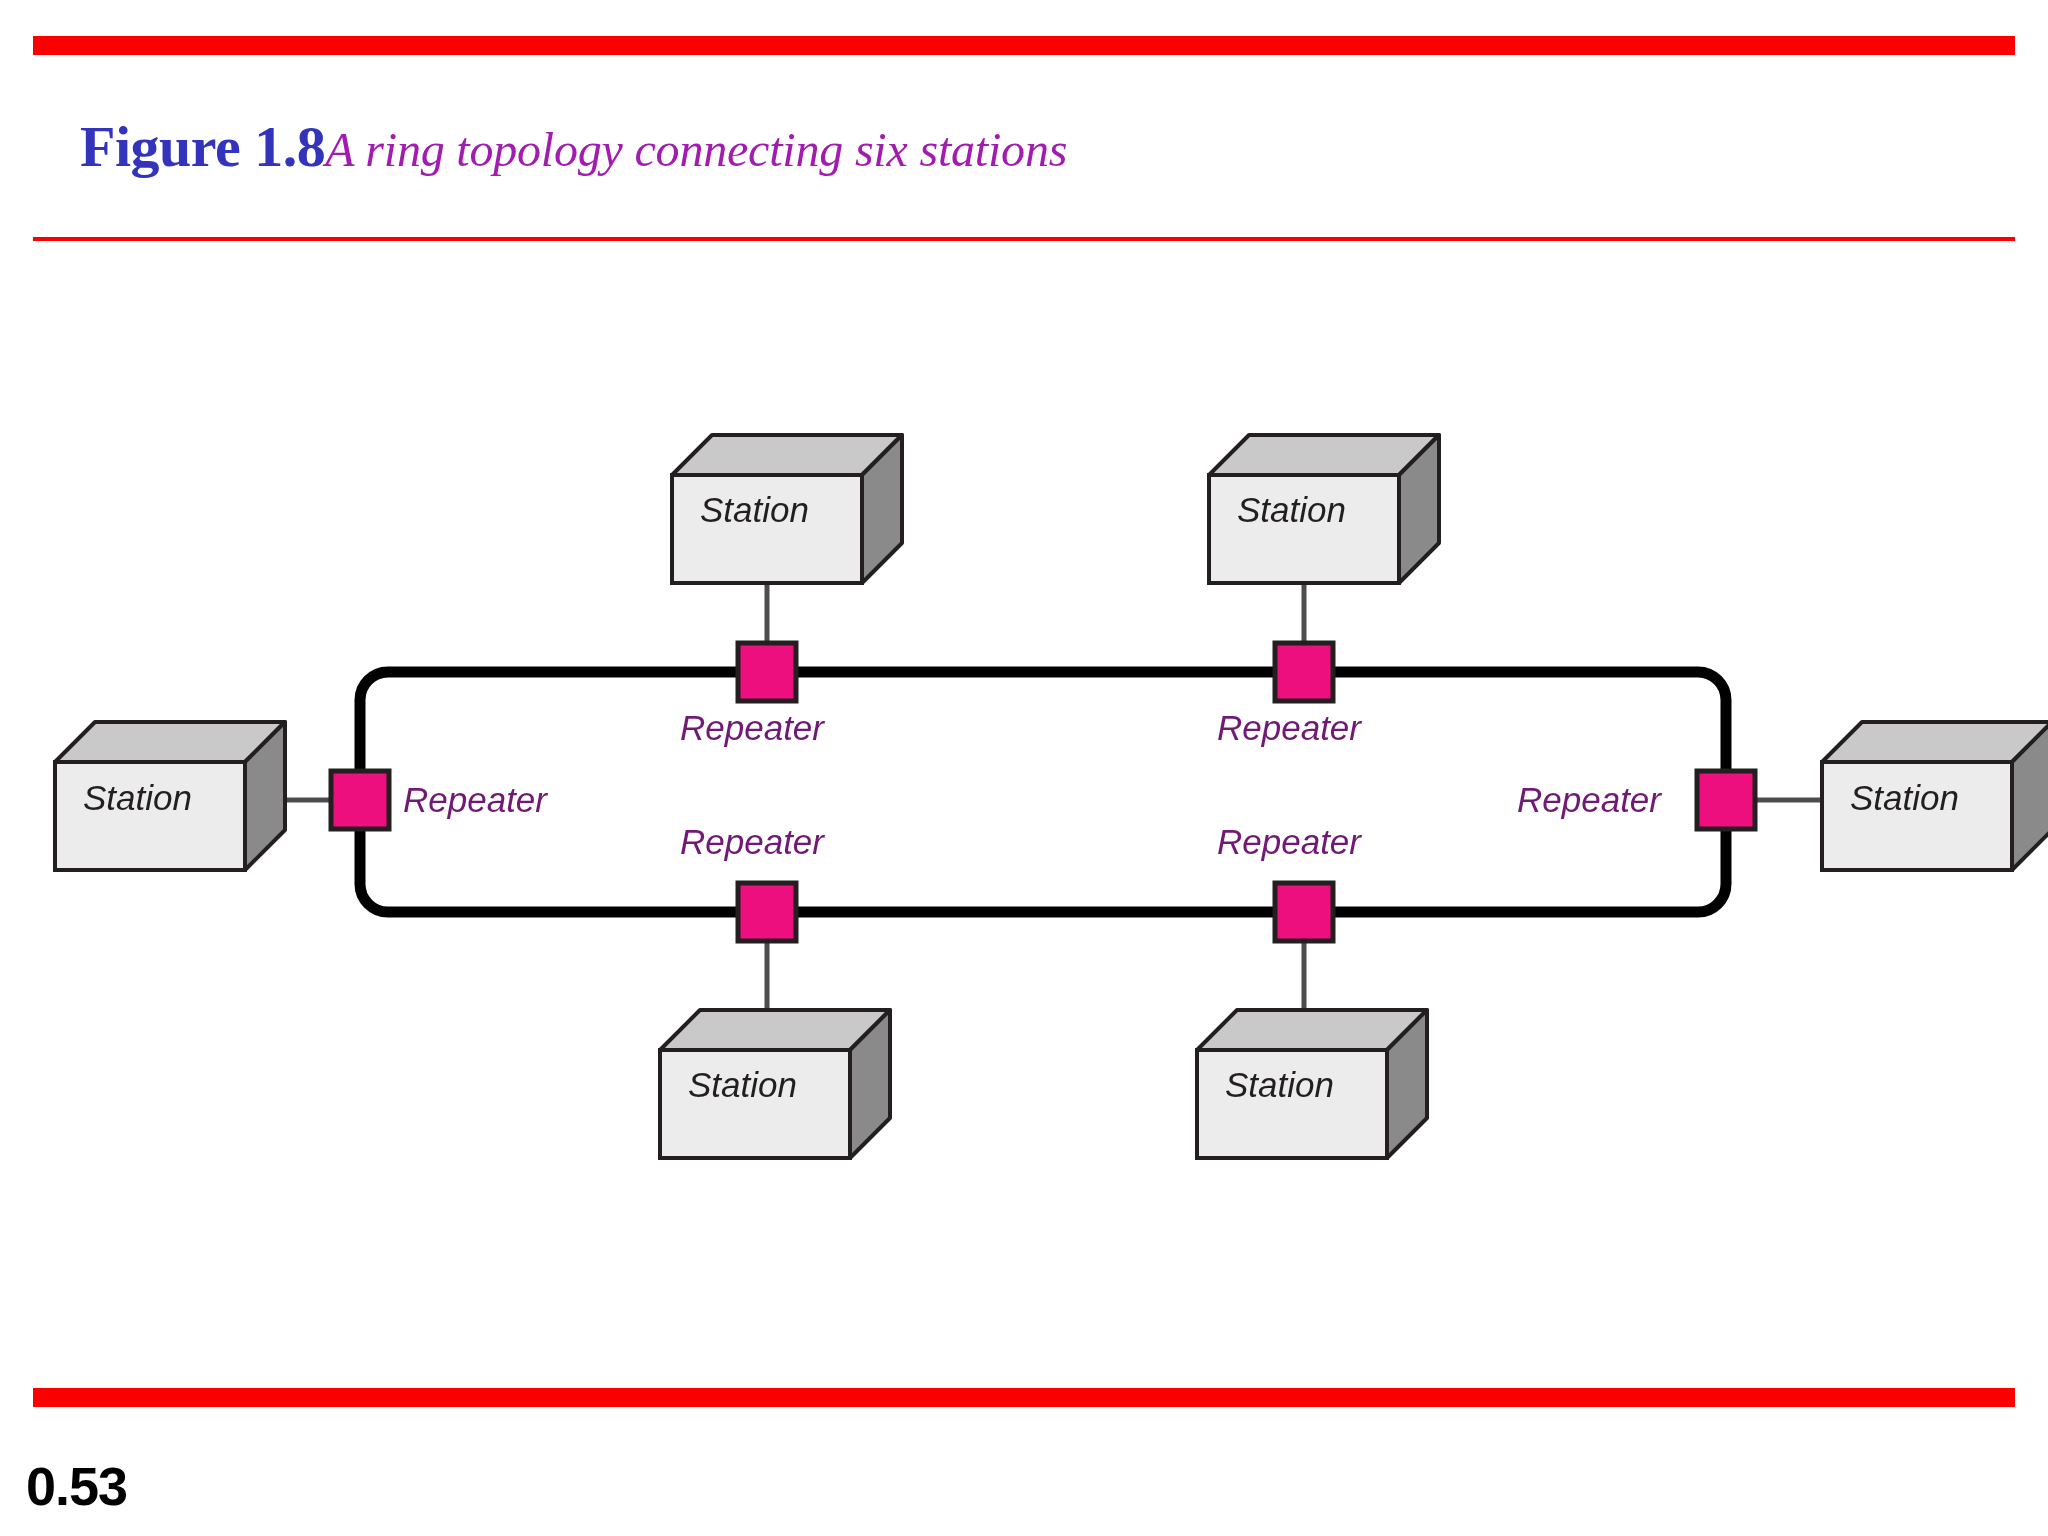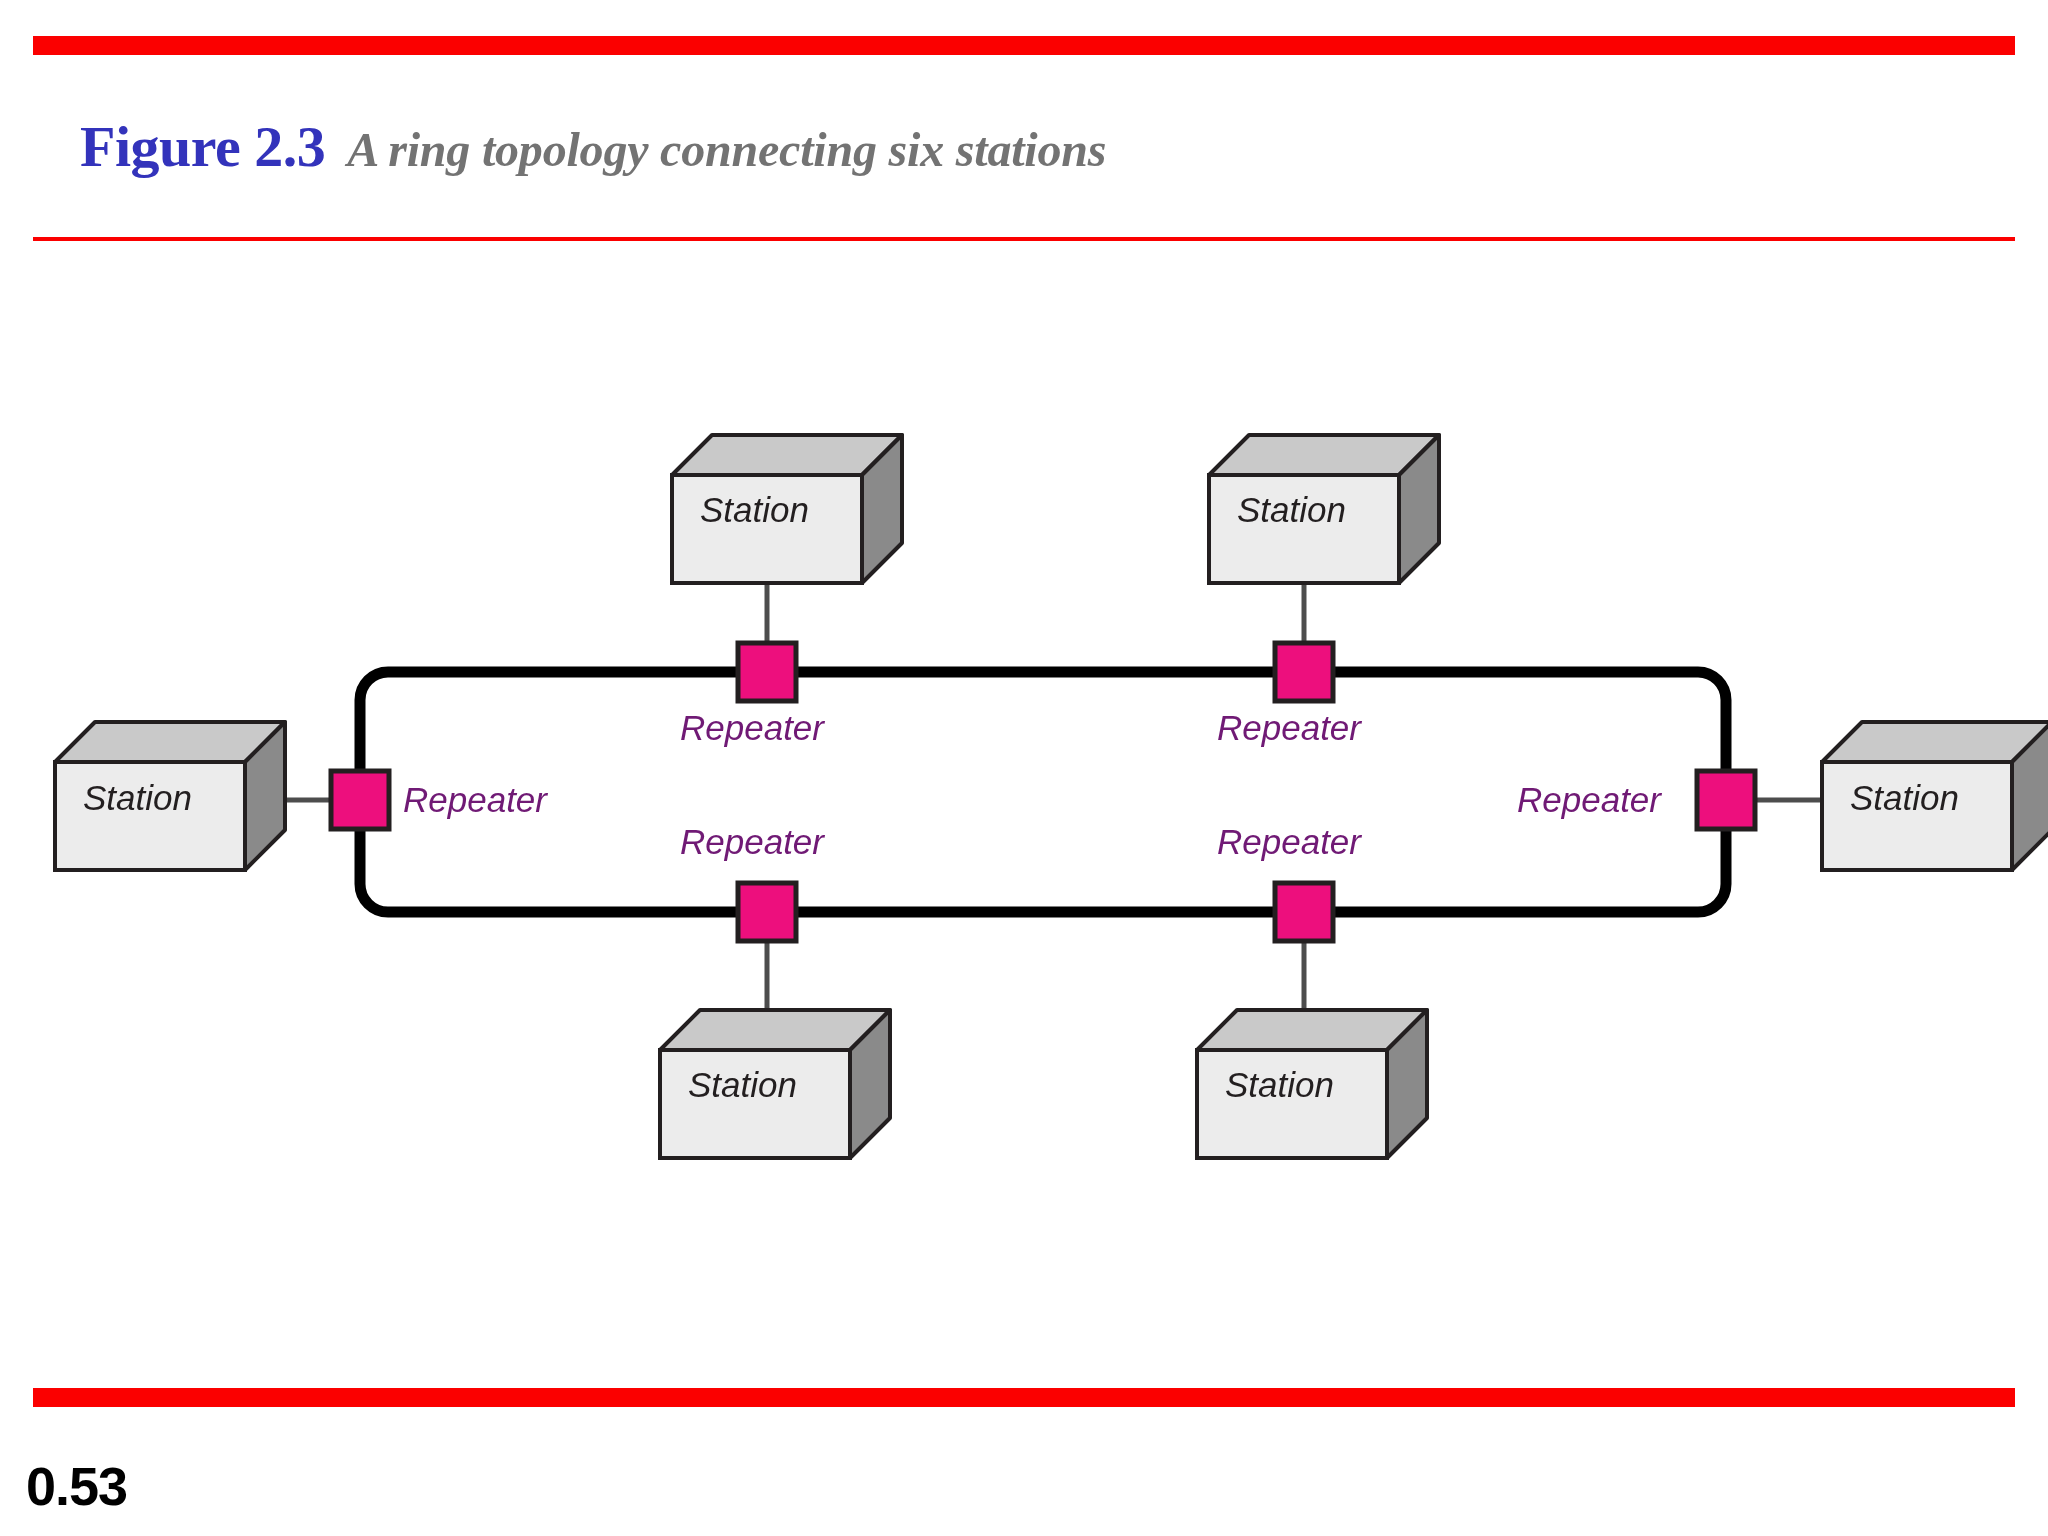--- a/index.html
+++ b/index.html
@@ -52,25 +52,24 @@
   }
   .caption-figure {
     font-family: "Liberation Serif", serif;
     font-weight: bold;
     font-size: 58px;
     color: #3333BB;
     letter-spacing: -0.5px;
   }
   .caption-desc {
     font-family: "Liberation Serif", serif;
-    font-weight: bold;
+    font-weight: normal;
     font-style: italic;
     font-size: 48px;
-    color: #737373;
-    margin-left: 22px;
+    color: #a21caf;
     letter-spacing: -0.2px;
   }
 
   
   .page-number {
     position: absolute;
     left: 26px;
     top: 1455px;
     font-family: "Liberation Sans", sans-serif;
     font-weight: bold;
@@ -105,21 +104,21 @@
     font-size: 35px;
     color: #231F20;
   }
 </style>
 </head>
 <body>
 
 <div class="rule-thick-top"></div>
 
 <div class="caption">
-  <span class="caption-figure">Figure 2.3</span><span class="caption-desc">A ring topology connecting six stations</span>
+  <span class="caption-figure">Figure 1.8</span><span class="caption-desc">A ring topology connecting six stations</span>
 </div>
 
 <div class="rule-thin"></div>
 
 <div class="stage">
   <svg width="2048" height="1536" viewBox="0 0 2048 1536" xmlns="http://www.w3.org/2000/svg">
 
     <defs>
 
       <g id="station-box">

